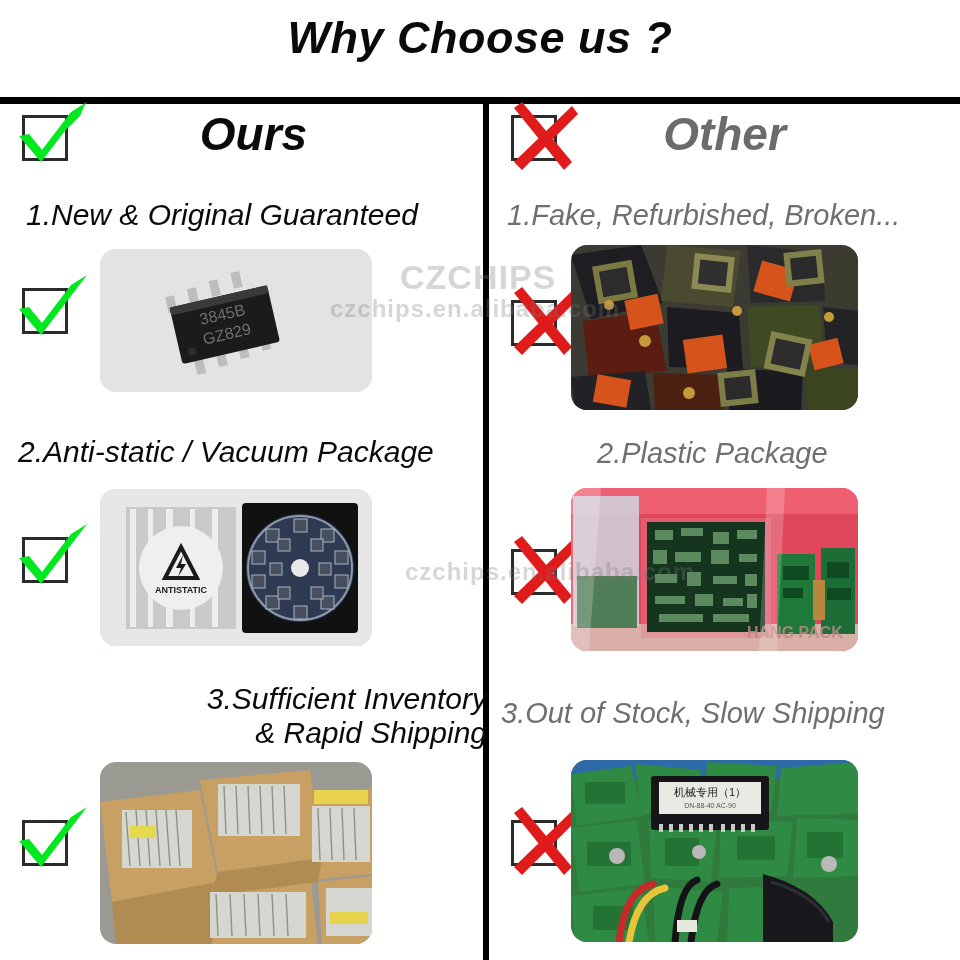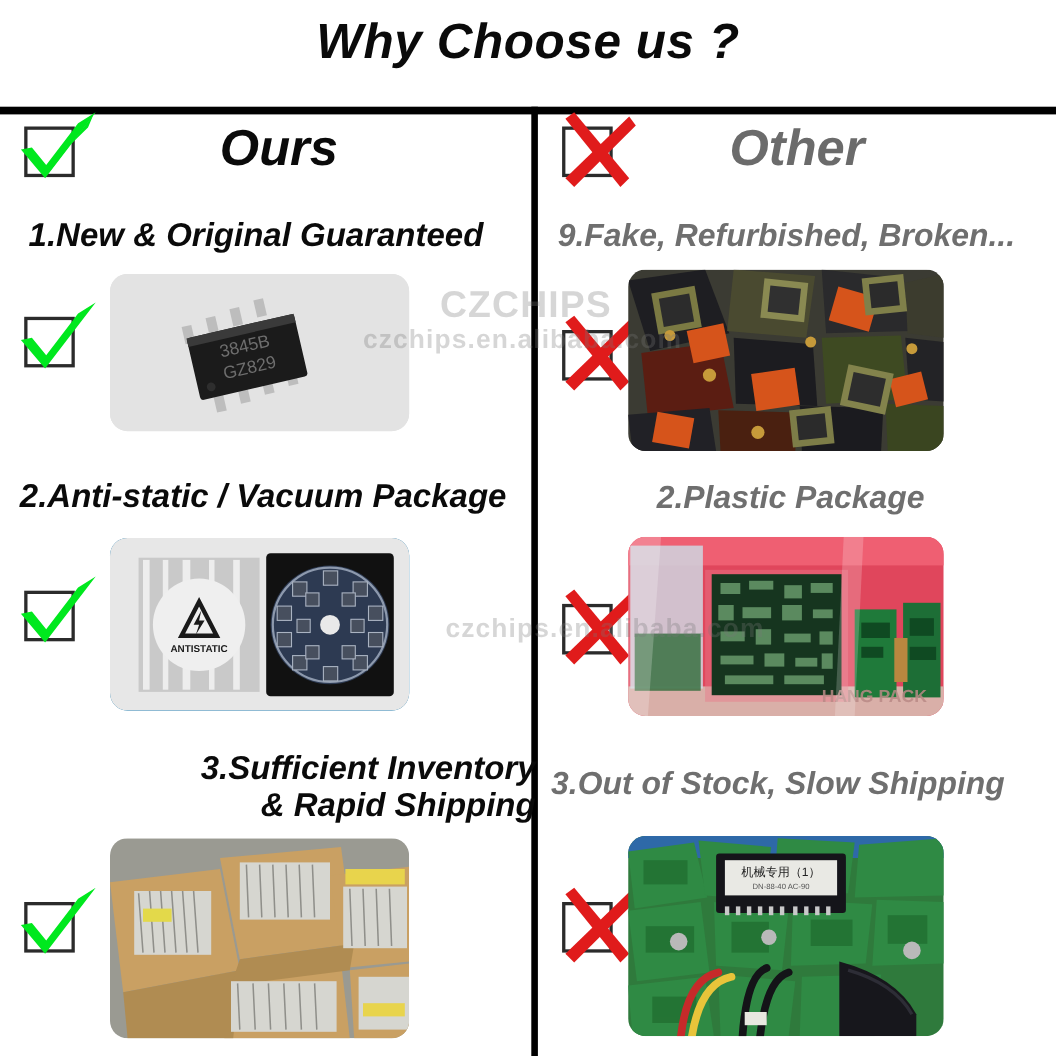--- a/index.html
+++ b/index.html
@@ -81,21 +81,21 @@
   .markbox.r3    { top: 723px; left: 10px; }
 
   .markbox.xhead { top: 18px;  left: 22px; }
   .markbox.xr1   { top: 203px; left: 22px; }
   .markbox.xr2   { top: 452px; left: 22px; }
   .markbox.xr3   { top: 723px; left: 22px; }
 
   
   .feat-label {
     position: absolute;
-    font-weight: bold;
+    font-weight: normal;
     font-style: italic;
     white-space: pre-line;
     line-height: 1.12;
   }
   .left .feat-label  { color: #0a0a0a; font-size: 30px; }
   .right .feat-label { color: #6f6f6f; font-size: 29px; }
 
   .left  .feat-label.f1 { top: 101px; left: 14px;  width: 460px; }
   .left  .feat-label.f2 { top: 338px; left: 6px;   width: 470px; }
   .left  .feat-label.f3 { top: 585px; left: 10px;  width: 465px; text-align: right; }
@@ -107,21 +107,21 @@
   
   .photo {
     position: absolute;
     border-radius: 16px;
     overflow: hidden;
   }
   .left .photo  { left: 88px;  width: 272px; }
   .right .photo { left: 82px;  width: 287px; }
 
   .left .photo.p1 { top: 152px; height: 143px; background: #e2e2e2; }
-  .left .photo.p2 { top: 392px; height: 157px; background: #0369a1; }
+  .left .photo.p2 { top: 392px; height: 157px; background: #86efac; }
   .left .photo.p3 { top: 665px; height: 182px; }
 
   .right .photo.p1 { top: 148px; height: 165px; }
   .right .photo.p2 { top: 391px; height: 163px; }
   .right .photo.p3 { top: 663px; height: 182px; }
 
   .photo svg { display: block; width: 100%; height: 100%; }
 
   
   .wm {
@@ -284,21 +284,21 @@
       </svg>
     </div>
     <div class="col-head other">Other</div>
 
     <div class="markbox xr1">
       <svg viewBox="0 0 84 84" aria-hidden="true">
         <path d="M14 12 L22 6 L72 66 L64 74 Z" fill="#e01b1b"></path>
         <path d="M72 10 L78 18 L22 74 L14 66 Z" fill="#e01b1b"></path>
       </svg>
     </div>
-    <div class="feat-label f1">9.Fake, Refurbished, Broken...</div>
+    <div class="feat-label f1">1.Fake, Refurbished, Broken...</div>
     <div class="photo p1">
       <svg viewBox="0 0 287 165" preserveAspectRatio="none">
         <rect width="287" height="165" fill="#3b3b33"></rect>
         <g>
           <polygon points="0,10 70,0 92,58 20,74" fill="#1e1e22"></polygon>
           <polygon points="96,0 170,6 162,62 90,56" fill="#4a4a30"></polygon>
           <polygon points="176,0 250,8 256,56 180,58" fill="#2a2a2c"></polygon>
           <polygon points="252,12 287,4 287,62 254,58" fill="#3c3c2e"></polygon>
           <polygon points="12,76 84,66 96,126 18,134" fill="#5b1d12"></polygon>
           <polygon points="96,62 168,68 172,124 98,122" fill="#1c1c20"></polygon>

